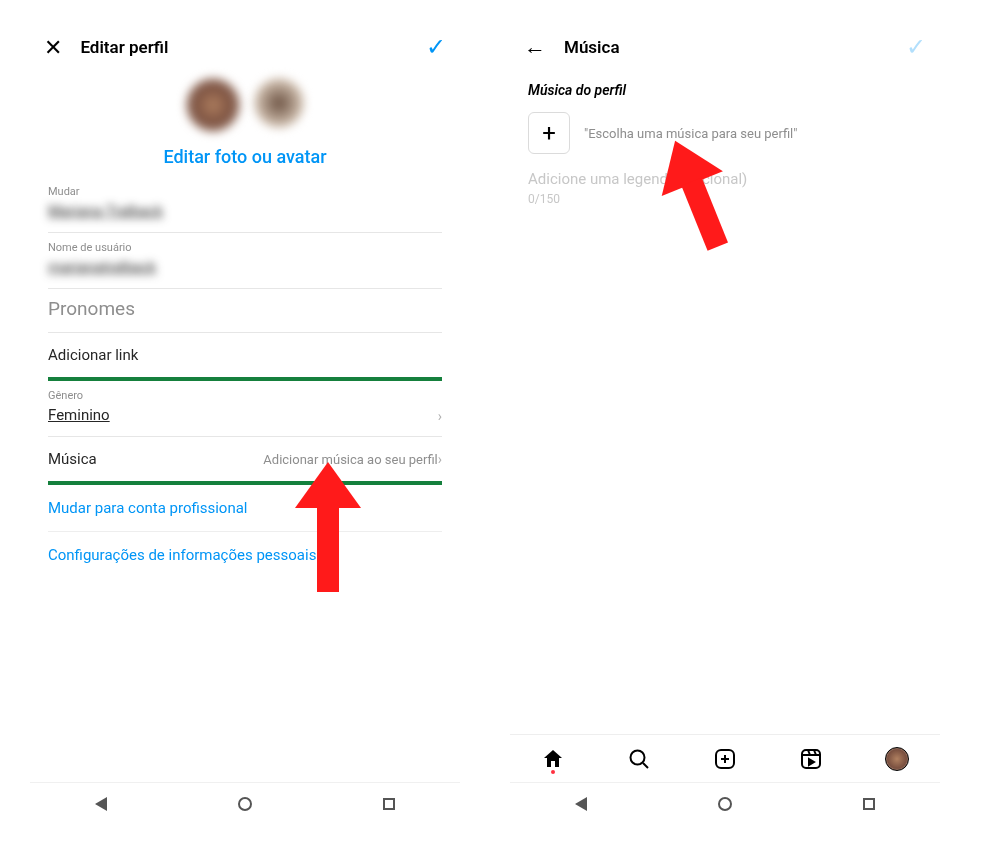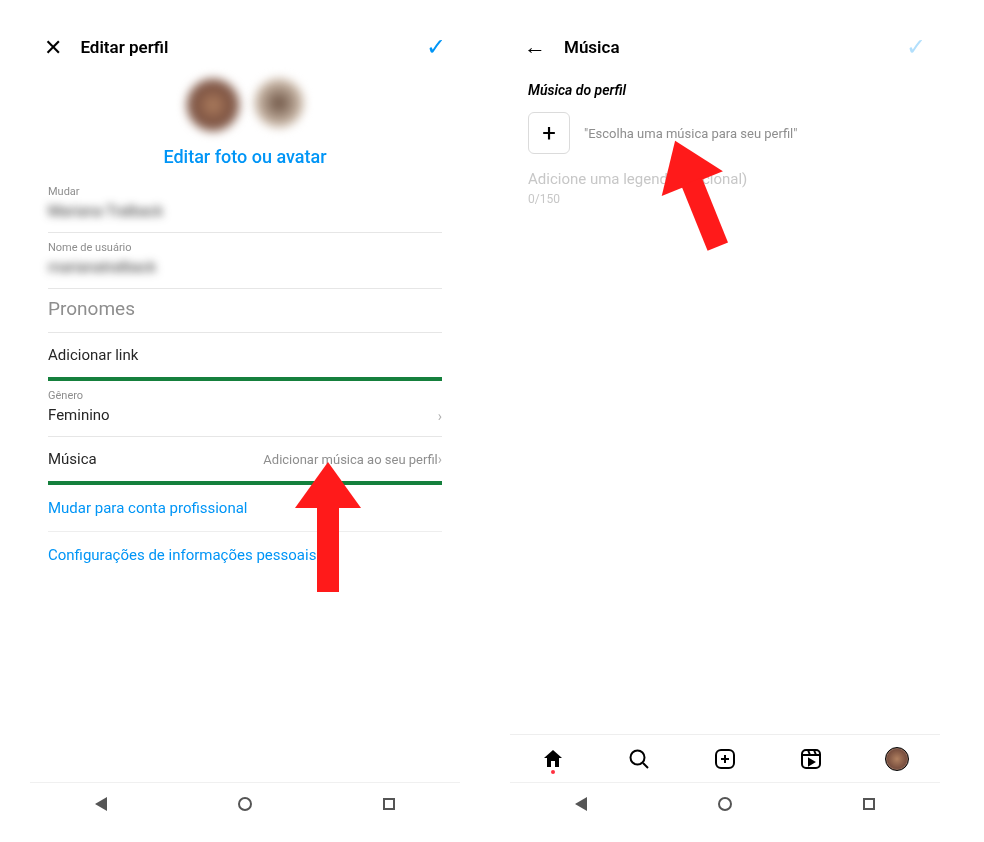--- a/index.html
+++ b/index.html
@@ -13,21 +13,21 @@
   .check.dim { color:#b2dffc; }
   .close-x { font-size:22px; color:#000; }
   .back-arrow { font-size:22px; color:#000; }
   .avatar-row { display:flex; justify-content:center; gap:14px; margin-top:2px; }
   .avatar { width:54px; height:54px; border-radius:50%; background:radial-gradient(circle,#b08060 0%,#7a5040 50%,#e8d8c8 100%); filter:blur(5px); }
   .avatar.small { width:50px; height:50px; background:radial-gradient(circle,#6a5040 0%,#d8c8b8 70%); }
   .edit-link { text-align:center; color:#0095f6; font-size:18px; font-weight:500; margin-top:14px; margin-bottom:10px; }
   .form { padding:0 18px; }
   .field { border-bottom:1px solid #e6e6e6; padding:8px 0 12px 0; position:relative; }
   .field .lbl { font-size:11px; color:#8e8e8e; margin-bottom:4px; }
-  .field .val { font-size:15px; color:#262626; }
+  .field .val { font-size:15px; color:#262626;text-decoration:underline; }
   .field .placeholder { font-size:19px; color:#8e8e8e; }
   .blurred { filter:blur(4px); color:#888; }
   .row { display:flex; justify-content:space-between; align-items:center; border-bottom:4px solid #15803d; height:48px; }
   .row .left { font-size:15px; color:#262626; }
   .row .right { font-size:13px; color:#8e8e8e; display:flex; align-items:center; gap:0; }
   .chev { color:#b0b0b0; font-size:14px; }
   .blue-row { color:#0095f6; font-size:15px; padding:14px 0; border-bottom:1px solid #eee; }
   
   .section-label { font-size:14px; font-weight:600; color:#000; padding:6px 18px 14px;font-style:italic; }
   .add-row { display:flex; align-items:center; gap:14px; padding:0 18px; }

